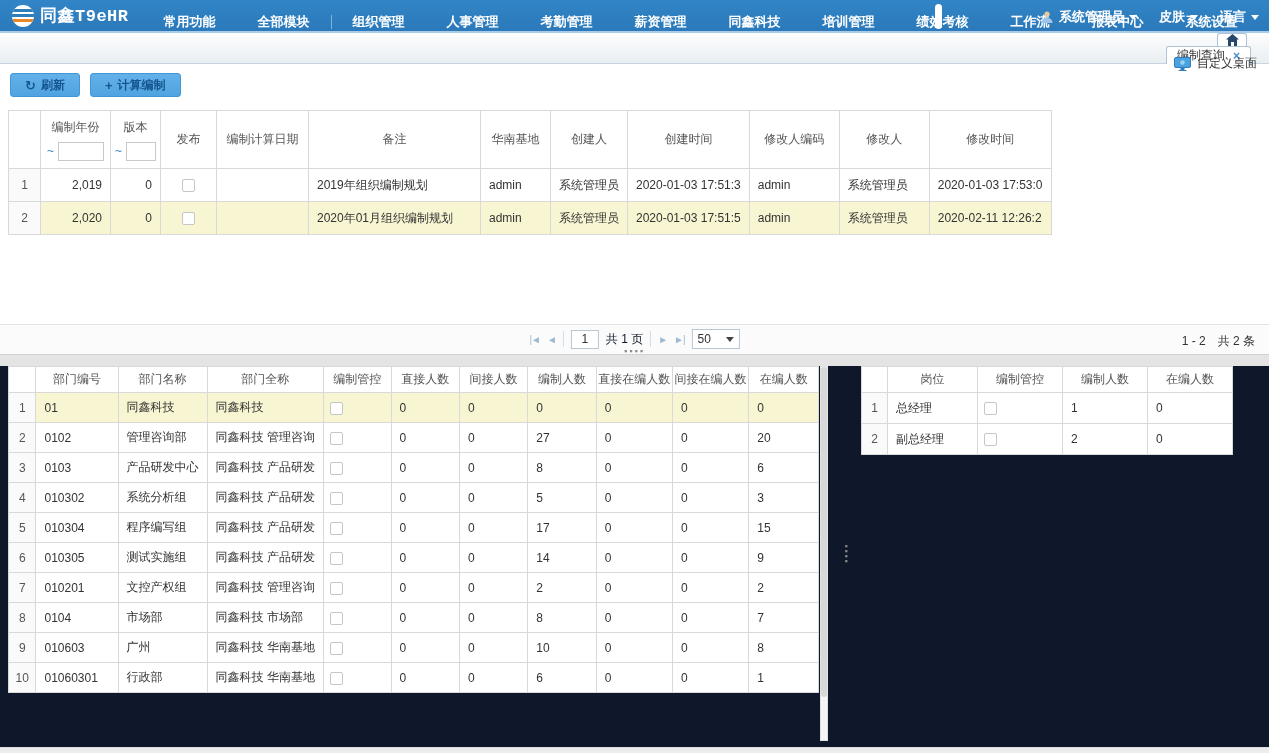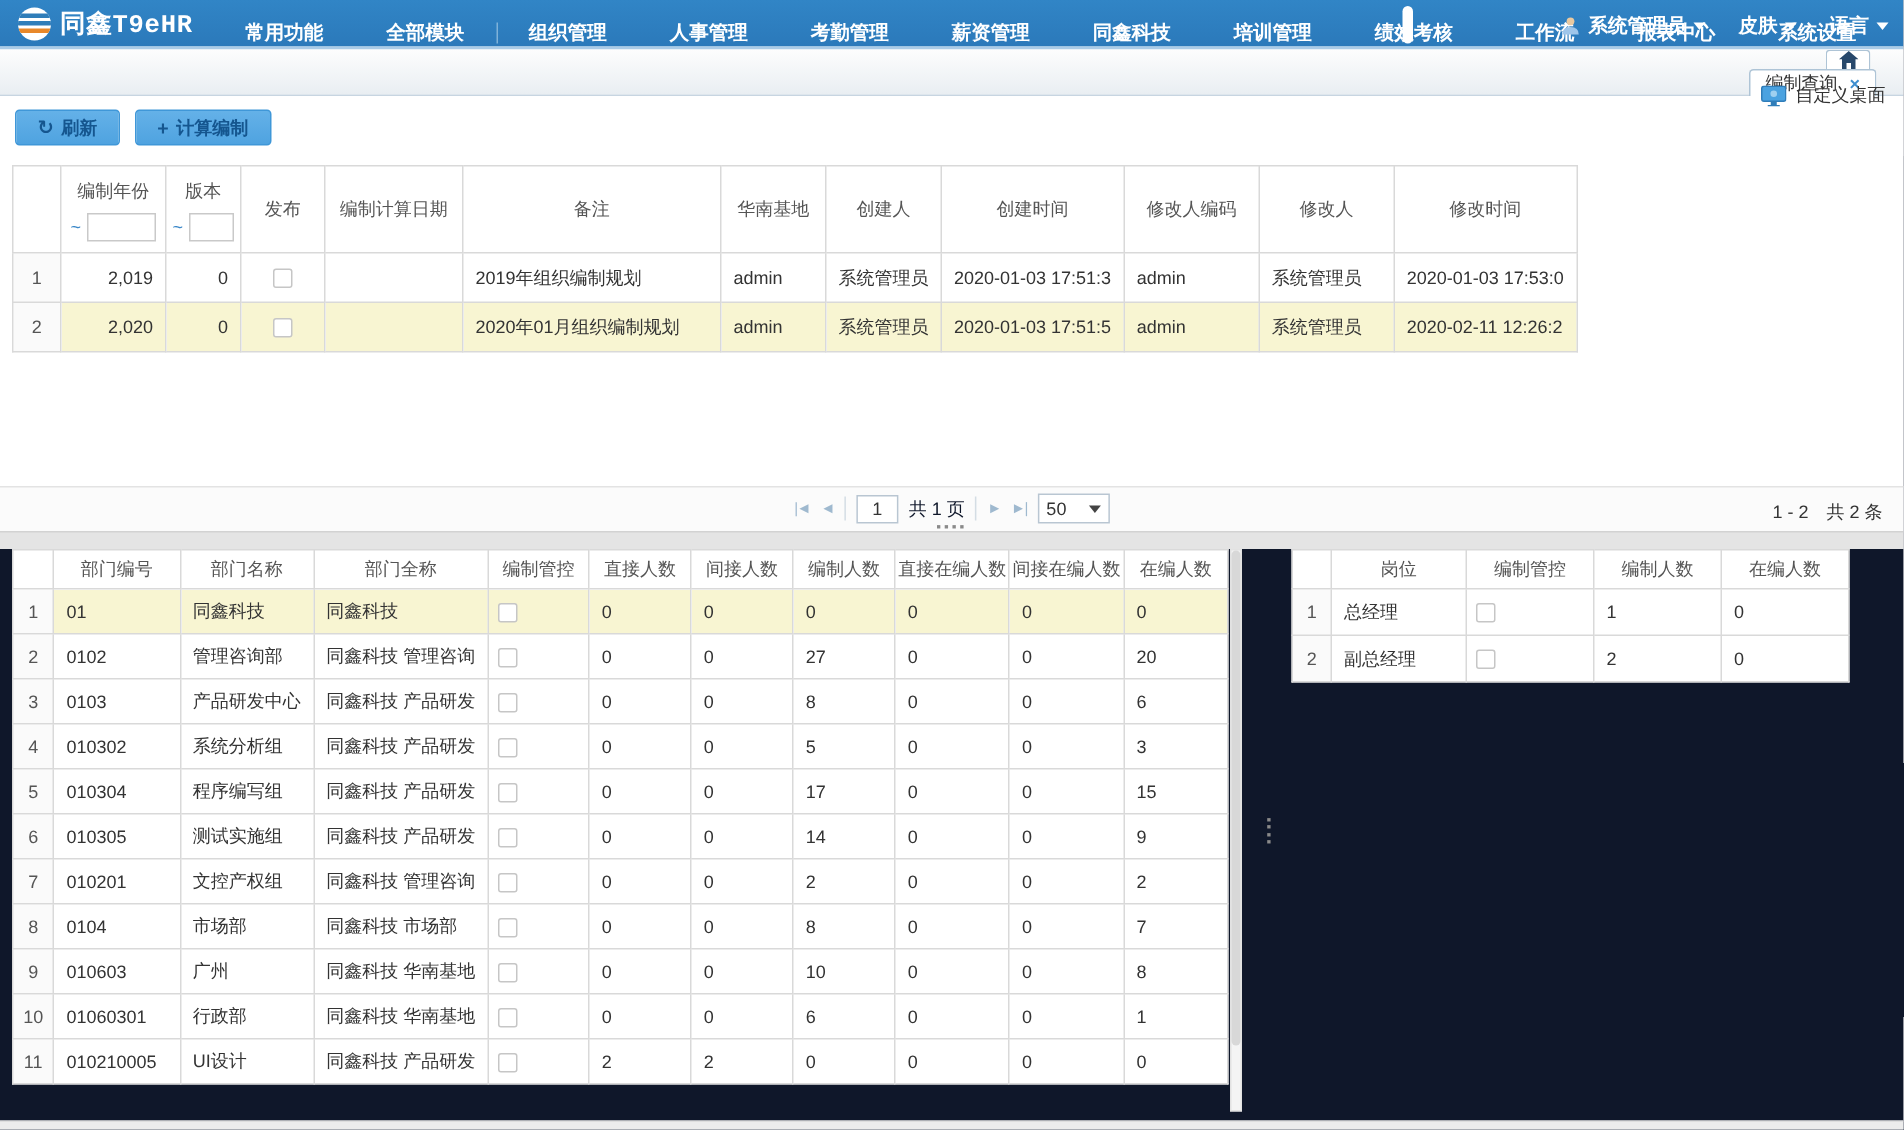--- a/index.html
+++ b/index.html
@@ -434,33 +434,20 @@
             <td>行政部</td>
             <td>同鑫科技 华南基地</td>
             <td class="cbcell"><span class="checkbox"></span></td>
             <td>0</td>
             <td>0</td>
             <td>6</td>
             <td>0</td>
             <td>0</td>
             <td>1</td>
           </tr>
-          <tr>
-            <td class="rownum">11</td>
-            <td>010210005</td>
-            <td>UI设计</td>
-            <td>同鑫科技 产品研发</td>
-            <td class="cbcell"><span class="checkbox"></span></td>
-            <td>2</td>
-            <td>2</td>
-            <td>0</td>
-            <td>0</td>
-            <td>0</td>
-            <td>0</td>
-          </tr>
         </tbody>
     </table>
   </div>
   <div class="dept-scrollbar">
       <span class="thumb"></span>
     </div>
 
   <div class="vsplit">
     <div class="vdots">▪<br>▪<br>▪<br>▪</div>
   </div>

